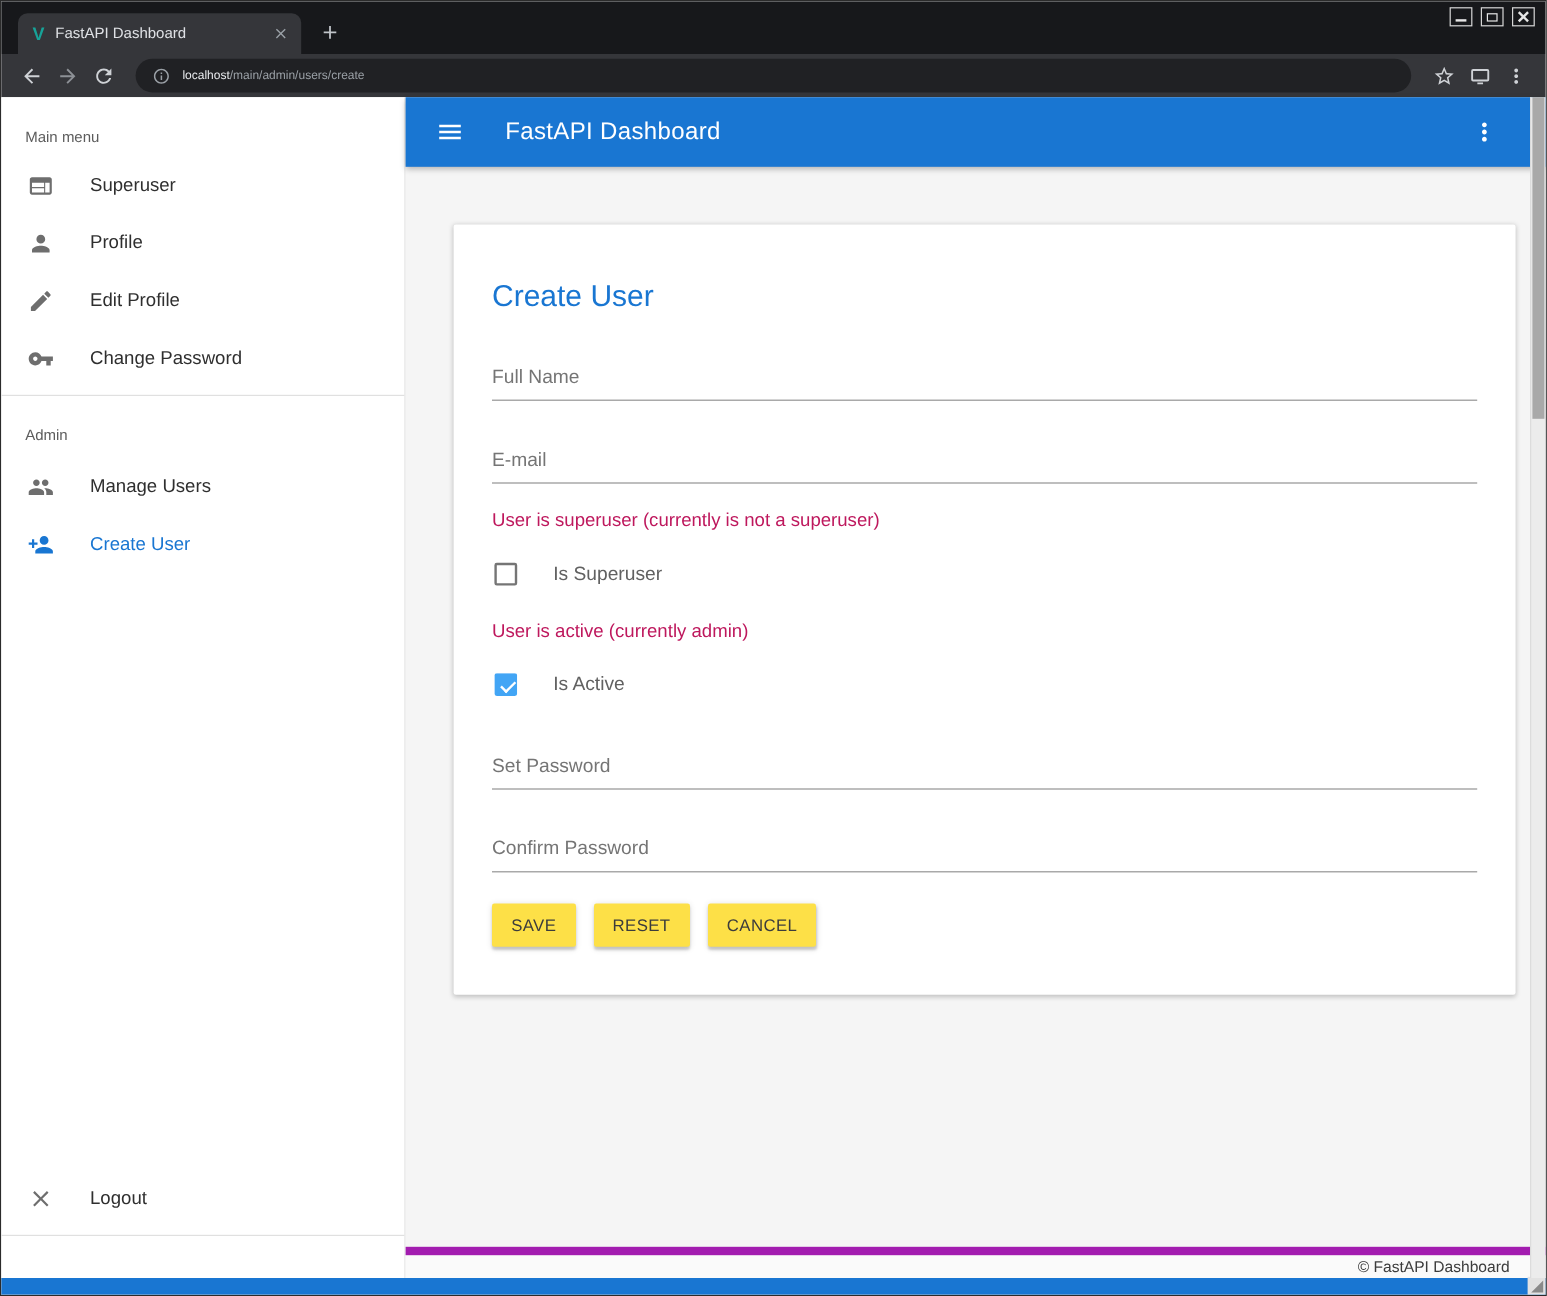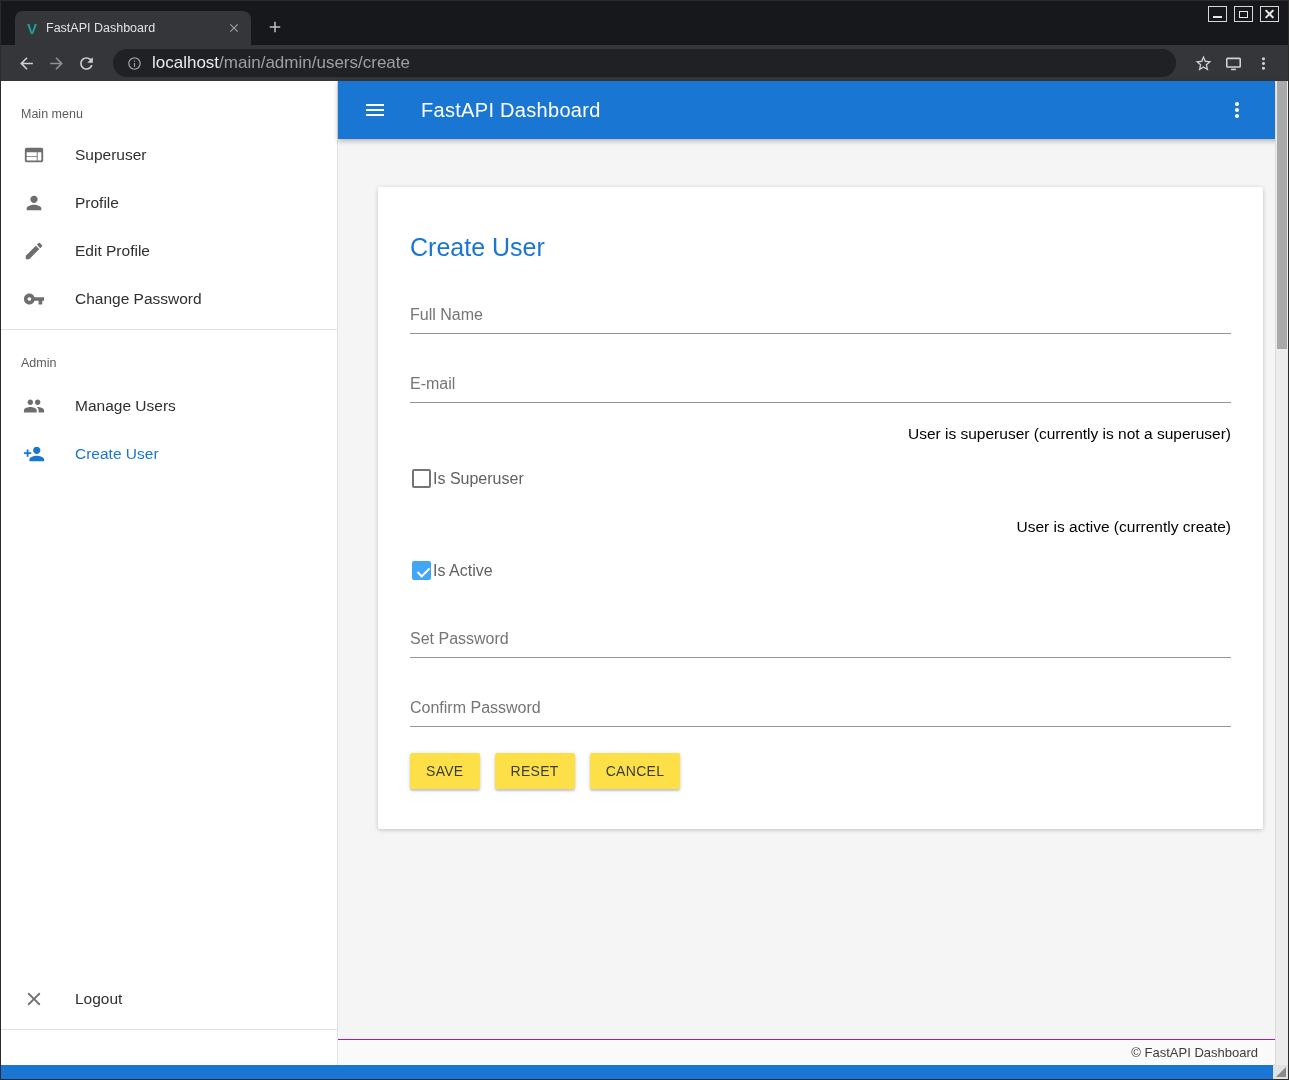--- a/index.html
+++ b/index.html
@@ -23,21 +23,21 @@
   .wc-close::before { transform:rotate(45deg); }
   .wc-close::after { transform:rotate(-45deg); }
 
   
   .navbar { height:36px; background:#35363a; display:flex; align-items:center; padding:0 10px; flex:0 0 auto; }
   .nav-icon { width:30px; height:30px; display:flex; align-items:center; justify-content:center; color:#cfd2d6; border-radius:50%; flex:0 0 auto; }
   .nav-icon svg { width:19px; height:19px; }
   .nav-icon.dim { color:#8d9196; }
   .urlbar { flex:1; height:28px; background:#202124; border-radius:14px; margin:0 12px; display:flex; align-items:center; padding:0 14px; overflow:hidden; }
   .urlbar .info { width:15px; height:15px; color:#9aa0a6; margin-right:10px; flex:0 0 auto; }
-  .url-text { font-size:17px; white-space:nowrap; }
+  .url-text { font-size:10px; white-space:nowrap; }
   .url-host { color:#e8eaed; }
   .url-path { color:#9aa0a6; }
 
   
   .app-body { flex:1 1 auto; display:flex; min-height:0; position:relative; }
 
   
   .sidebar { width:337px; background:#fff; border-right:1px solid #e2e2e2; display:flex; flex-direction:column; padding-bottom:29px; flex:0 0 auto; }
   .side-label { padding:26px 20px 10px; font-size:12.5px; color:#5c5c5c; }
   .side-label.admin { padding-top:20px; padding-bottom:12px; }
@@ -62,32 +62,32 @@
 
   .content { flex:1 1 auto; min-height:0; overflow:hidden; }
   .card { width:885px; height:642px; margin:48px 0 0 40px; background:#fff; border-radius:2px; box-shadow:0 1px 4px rgba(0,0,0,.22); padding:0 32px; overflow:hidden; }
   .card h1 { margin-top:46px; color:#1976d2; font-size:25px; font-weight:400; }
   .mfield { display:block; width:100%; border:none; outline:none; background:transparent; border-bottom:1px solid #949494; font-family:"Liberation Sans",sans-serif; font-size:16px; color:#212121; padding:0 0 9px 0; }
   .mfield::placeholder { color:#757575; opacity:1; }
   .f1 { margin-top:44px; }
   .f2 { margin-top:41px; }
   .f3 { margin-top:50px; }
   .f4 { margin-top:41px; }
-  .hint { margin-top:22px; font-size:15.5px; color:#000000;text-align:right; }
+  .hint { margin-top:22px; font-size:15.5px; color:#be185d; }
   .hint2 { margin-top:30px; }
   .cb-row { margin-top:26px; display:flex; align-items:center; }
   .cb-row.r2 { margin-top:25px; }
   .cb { width:19px; height:19px; border:2px solid #757575; border-radius:2px; margin-left:2px; flex:0 0 auto; }
   .cb.checked { border-color:transparent; background:#42a5f5; }
   .cb.checked::after { content:""; display:block; width:5px; height:10px; border:solid #fff; border-width:0 2px 2px 0; transform:rotate(45deg); margin:2px 0 0 6px; }
-  .cb-label { margin-left:2px; font-size:16px; color:#616161; }
+  .cb-label { margin-left:30px; font-size:16px; color:#616161; }
   .btn-row { margin-top:26px; display:flex; }
   .btn { height:36px; padding:0 16px; margin-right:15px; background:#fde047; border:none; border-radius:2px; font-family:"Liberation Sans",sans-serif; font-size:14px; font-weight:500; color:#3c3c3c; letter-spacing:.3px; box-shadow:0 2px 2px rgba(0,0,0,.17), 0 1px 5px rgba(0,0,0,.12); cursor:pointer; }
 
-  .page-footer { height:26px; background:#fafafa; border-top:1px solid #a21caf; display:flex; align-items:center; justify-content:flex-end; padding-right:30px; font-size:13px; color:#3c3c3c; flex:0 0 auto; }
+  .page-footer { height:26px; background:#fafafa; border-top:7px solid #a21caf; display:flex; align-items:center; justify-content:flex-end; padding-right:30px; font-size:13px; color:#3c3c3c; flex:0 0 auto; }
 
   
   .scrollbar { position:absolute; top:0; right:0; bottom:0; width:13px; background:#ececec; border-left:1px solid #dcdcdc; z-index:5; }
   .scroll-thumb { position:absolute; top:0; left:1px; right:1px; height:268px; background:#a9a9a9; }
 
   
   .bottom-strip { height:14px; background:#1976d2; flex:0 0 auto; position:relative; }
   .resize-grip { position:absolute; right:0; bottom:0; width:15px; height:15px; background:#e2e2e2; }
   .resize-grip::after { content:""; position:absolute; right:2px; bottom:2px; width:0; height:0; border-style:solid; border-width:0 0 10px 10px; border-color:transparent transparent #8a8a8a transparent; }
 </style>
@@ -237,21 +237,21 @@
 
           <input class="mfield f1" placeholder="Full Name" style="">
           <input class="mfield f2" placeholder="E-mail" style="">
 
           <div class="hint">User is superuser (currently is not a superuser)</div>
           <div class="cb-row">
             <span class="cb"></span>
             <span class="cb-label">Is Superuser</span>
           </div>
 
-          <div class="hint hint2">User is active (currently create)</div>
+          <div class="hint hint2">User is active (currently admin)</div>
           <div class="cb-row r2">
             <span class="cb checked"></span>
             <span class="cb-label">Is Active</span>
           </div>
 
           <input class="mfield f3" placeholder="Set Password" style="">
           <input class="mfield f4" placeholder="Confirm Password" style="">
 
           <div class="btn-row">
             <button class="btn">SAVE</button>

